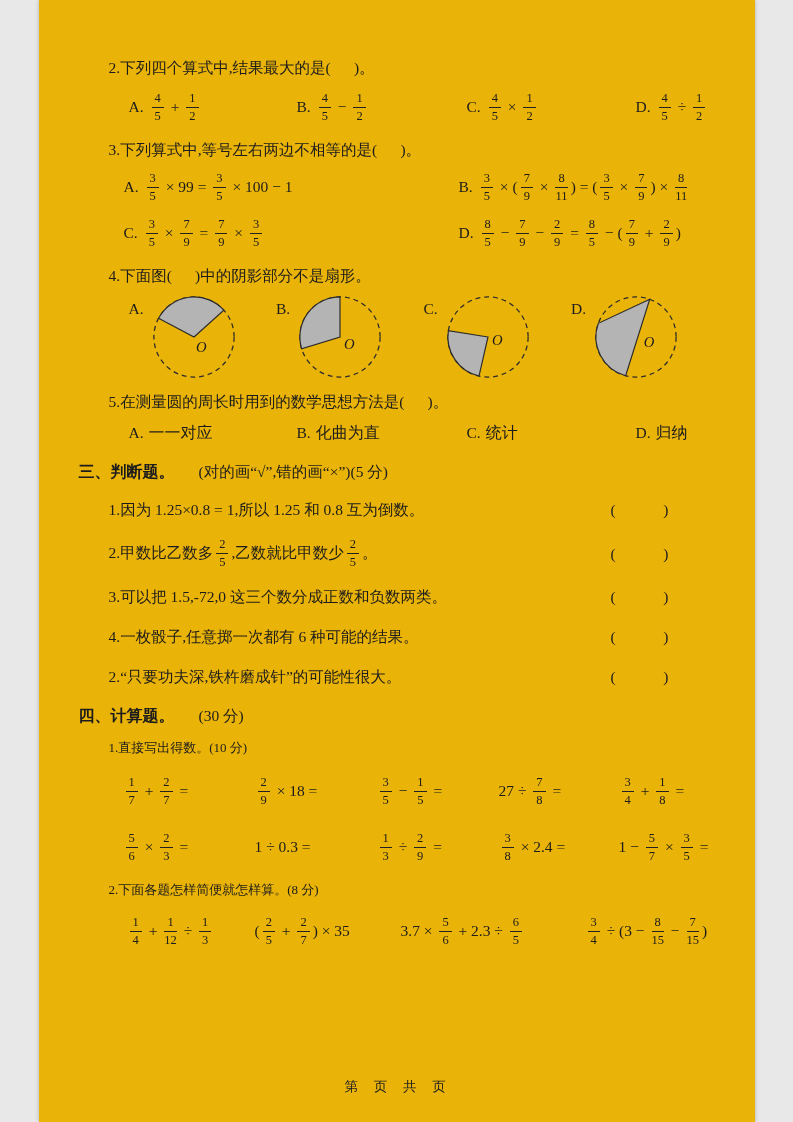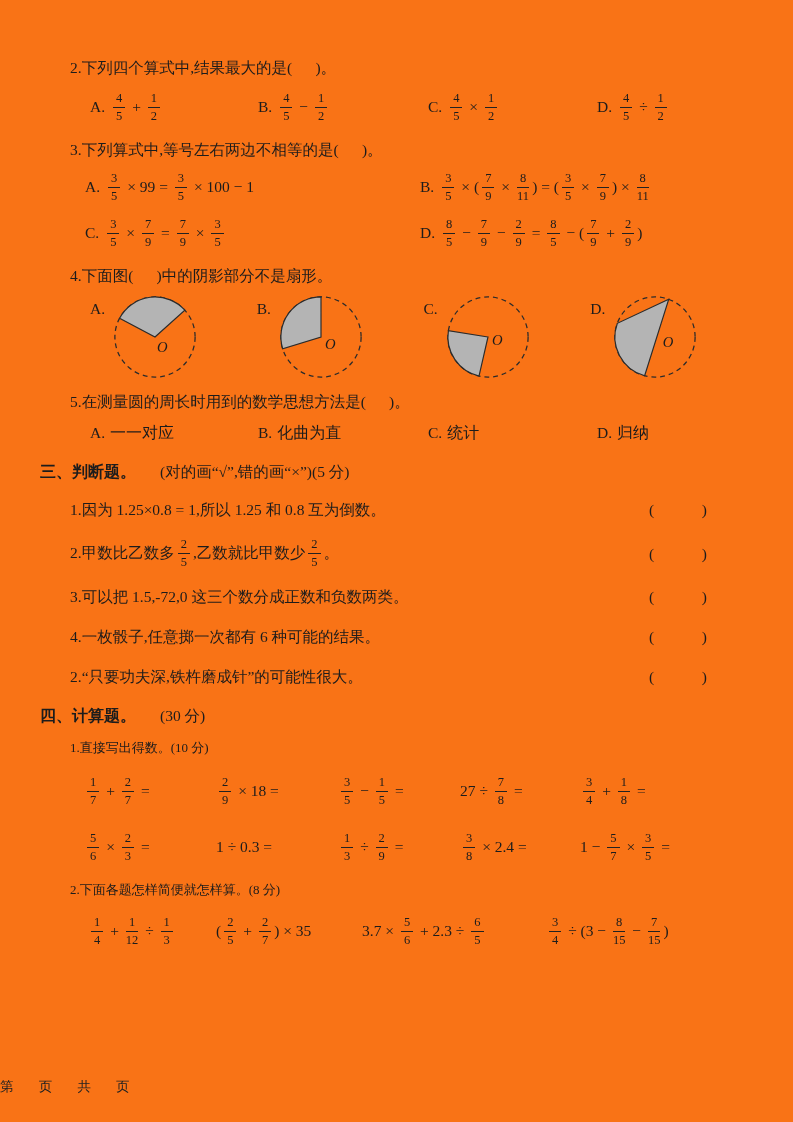--- a/index.html
+++ b/index.html
@@ -1,17 +1,17 @@
 <!DOCTYPE html>
 <html><head>
 <meta charset="utf-8">
 <style>
   html,body{margin:0;padding:0;background:#e8e8e8;}
   .page{
-    position:relative;width:793px;height:1122px;margin:0 auto;background:#f97316;
+    position:relative;width:716px;height:1122px;margin:0 auto;background:#eab308;
     font-family:"Liberation Serif","DejaVu Serif",serif;color:#1c1c1c;overflow:hidden;
     box-shadow:0 0 4px rgba(0,0,0,.25);
   }
   .content{padding:56px 36px 0 40px;}
   .stem{margin:0 0 0 30px;font-size:15.5px;line-height:1.55;white-space:pre-wrap;}
   .opt-label{margin-right:5px;font-size:15.5px;flex:none;}
   .expr{display:inline-flex;align-items:center;white-space:pre;}
   .expr .txt{font-size:15.5px;}
   .frac{display:inline-flex;flex-direction:column;align-items:center;margin:0 3px;font-size:12.5px;line-height:1.2;}
   .frac .num{border-bottom:1.1px solid #222;padding:0 3px 1px;}
@@ -29,22 +29,22 @@
   .sec-title{font-weight:bold;}
   .sec-note{font-size:15.5px;margin-left:24px;}
   .judge-row{display:flex;justify-content:space-between;align-items:center;margin:14px 0 0 30px;font-size:15.5px;min-height:26px;}
   .judge-text{flex:1;white-space:pre-wrap;}
   .judge-blank{width:58px;display:inline-flex;justify-content:space-between;margin-right:50px;flex:none;font-size:15.5px;}
   .sub-title{margin:12px 0 0 30px;font-size:13px;white-space:pre-wrap;}
   .calc-row{display:grid;grid-template-columns:132px 122px 122px 120px 1fr;margin:12px 0 0 44px;align-items:center;}
   .calc-row .calc-item{min-height:44px;display:inline-flex;align-items:center;}
   .simplify-row{display:grid;grid-template-columns:128px 146px 184px 1fr;margin:8px 0 0 48px;align-items:center;}
   .simplify-row .calc-item{min-height:48px;display:inline-flex;align-items:center;}
-  .footer{position:absolute;left:0;right:0;bottom:26px;
-    font-family:Liberation Mono, monospace;font-size:13.5px;color:#222;
+  .footer{position:absolute;left:0;right:0;bottom:26px;text-align:center;
+    font-family:Liberation Serif, serif;font-size:13.5px;color:#222;
     letter-spacing:3px;white-space:pre;}
 </style>
 </head>
 <body>
 
 <main class="page">
   <div class="content">
 
     <section>
       <p class="stem">2.下列四个算式中,结果最大的是(      )。</p>

